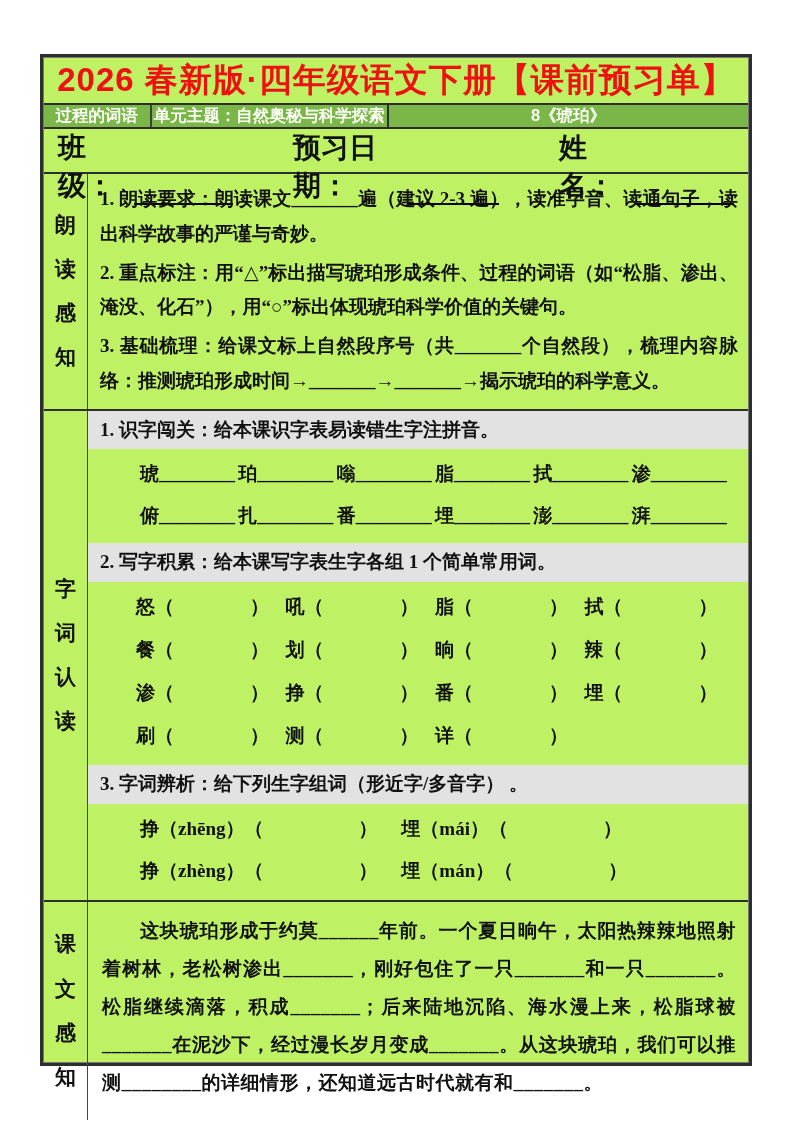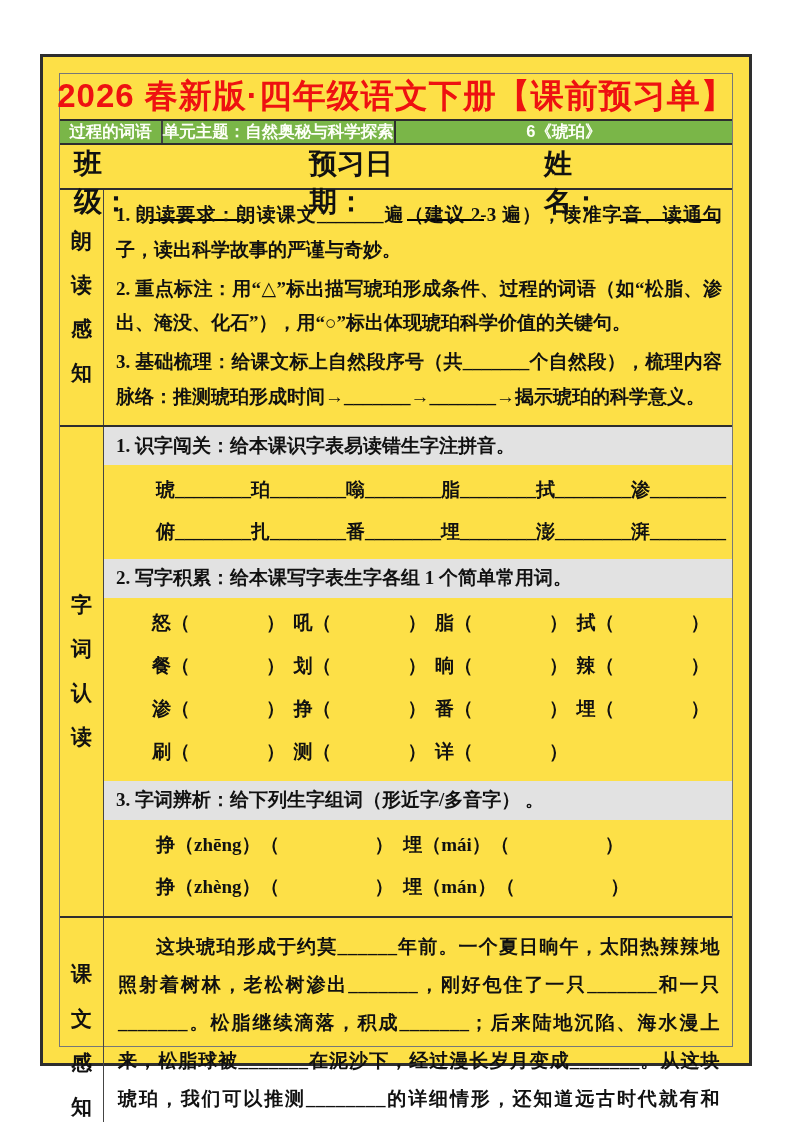--- a/index.html
+++ b/index.html
@@ -1,21 +1,21 @@
 <!DOCTYPE html>
 <html><head>
 <meta charset="utf-8">
 <style>
   * { margin:0; padding:0; box-sizing:border-box; }
   html,body { width:793px; height:1122px; background:#ffffff; }
   body { font-family:"Liberation Sans", sans-serif; color:#111; position:relative; }
 
   .frame {
     position:absolute; left:40px; top:54px; width:712px; height:1012px;
-    border:3px solid #2e2e2e; padding:16px; background:#fde047;
+    border:3px solid #2e2e2e; padding:0; background:#bef264;
   }
   .frame-inner {
     width:100%; height:100%; border:1px solid #777;
     display:flex; flex-direction:column;
   }
 
   
   .title-row {
     height:56px; display:flex; align-items:center; justify-content:center;
     border-bottom:2px solid #2e2e2e;
@@ -110,21 +110,21 @@
 <div class="frame">
   <div class="frame-inner">
 
     <div class="title-row">
       <h1>2026 春新版·四年级语文下册【课前预习单】</h1>
     </div>
 
     <div class="unit-bar">
       <div class="cell unit-cell">过程的词语</div>
       <div class="cell theme-cell">单元主题：自然奥秘与科学探索</div>
-      <div class="cell lesson-cell">6《琥珀》</div>
+      <div class="cell lesson-cell">8《琥珀》</div>
     </div>
 
     <div class="info-row">
       <span class="info-field">
         <span>班级：</span>
         <span class="blank-line"></span>
       </span>
       <span class="info-field">
         <span>预习日期：</span>
         <span class="blank-line"></span>

